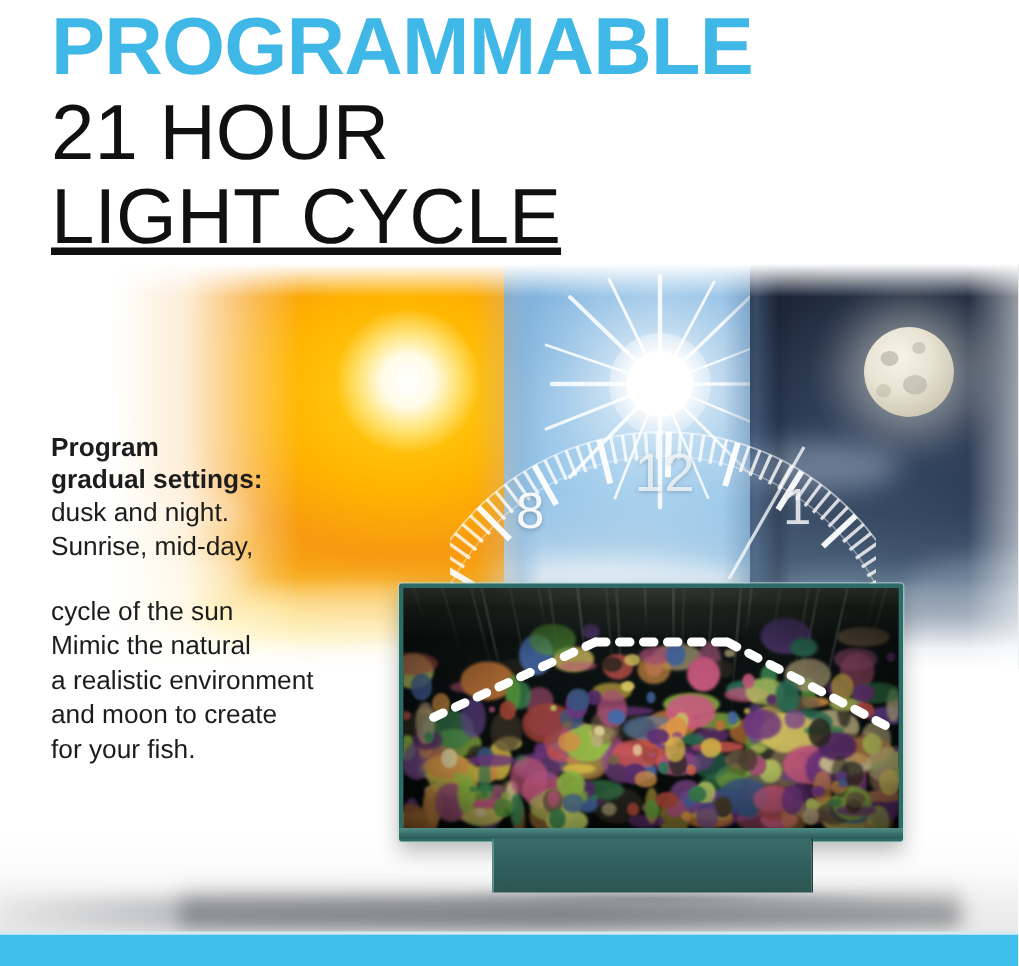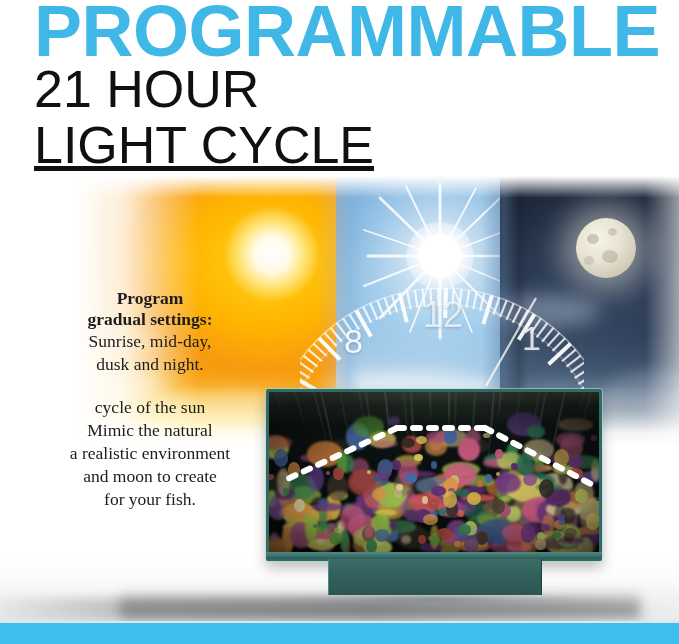--- a/index.html
+++ b/index.html
@@ -24,21 +24,21 @@
   .headline-block {
     position: absolute;
     left: 34px;
     top: 0px;
     width: 620px;
     z-index: 40;
   }
   .hl-1 {
     font-family: "Liberation Sans", sans-serif;
     font-weight: 700;
-    font-size: 72px;
+    font-size: 54px;
     line-height: 58px;
     letter-spacing: -0.5px;
     color: #3fb8e8;
     margin: 0;
     padding-top: 2px;
     white-space: nowrap;
   }
   .hl-2, .hl-3 {
     font-family: "Liberation Sans", sans-serif;
     font-weight: 300;
@@ -158,23 +158,22 @@
   
   .copy {
     position: absolute;
     left: 34px;
     top: 288px;
     width: 232px;
     z-index: 45;
   }
   .copy p {
     margin: 0;
-    font-family: Liberation Serif, serif;
+    font-family: Liberation Sans, sans-serif;
     color: #1c1c1c;
-    text-align: center;
   }
   .copy-strong {
     font-weight: 700;
     font-size: 17.5px;
     line-height: 21px;
     color: #111111;
   }
   .copy-light {
     font-weight: 400;
     font-size: 17.5px;
@@ -472,22 +471,22 @@
 
   <div class="headline-block">
     <div class="hl-1">PROGRAMMABLE</div>
     <div class="hl-2">21 HOUR</div>
     <div class="hl-3">LIGHT CYCLE</div>
   </div>
 
   <div class="copy">
     <p class="copy-strong">Program</p>
     <p class="copy-strong">gradual settings:</p>
+    <p class="copy-light">dusk and night.</p>
     <p class="copy-light">Sunrise, mid-day,</p>
-    <p class="copy-light">dusk and night.</p>
     <div class="copy-gap"></div>
     <p class="copy-light">cycle of the sun</p>
     <p class="copy-light">Mimic the natural</p>
     <p class="copy-light">a realistic environment</p>
     <p class="copy-light">and moon to create</p>
     <p class="copy-light">for your fish.</p>
   </div>
 
   <div class="floor"></div>
   <div class="floor-smudge-2"></div>

